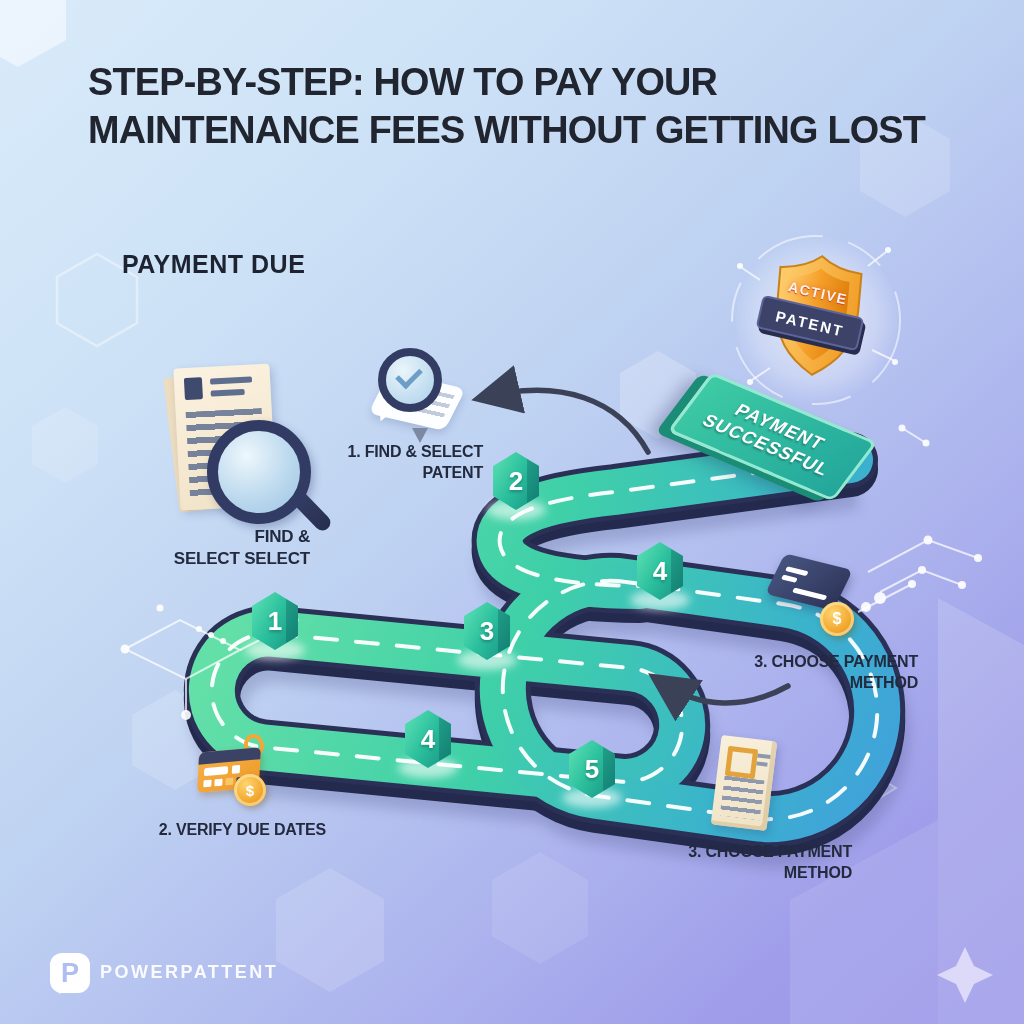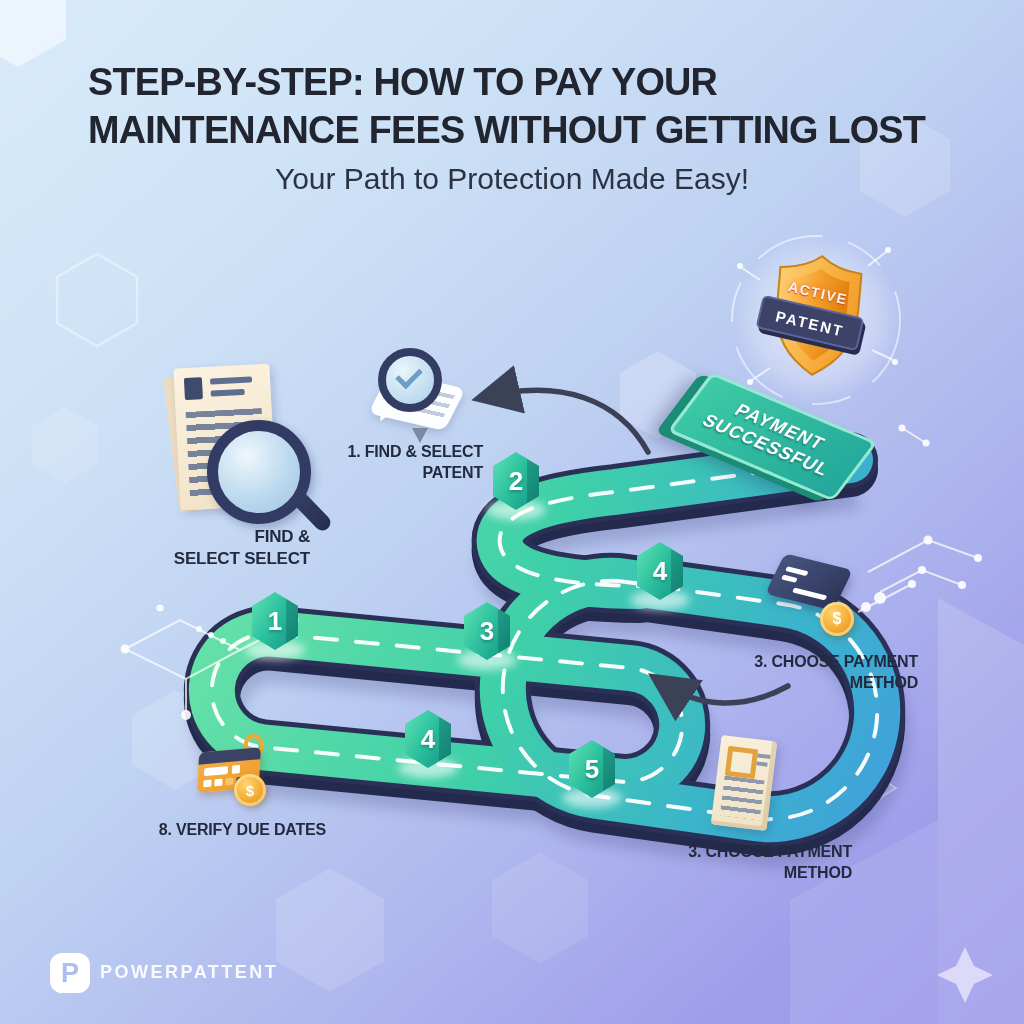--- a/index.html
+++ b/index.html
@@ -247,21 +247,21 @@
     <g stroke="#3b4156" stroke-width="5.5" fill="none" stroke-linecap="round">
       <path d="M648 452 C618 398 560 380 490 396" marker-end="url(#ah)"></path>
       <path d="M788 686 C745 710 700 708 664 684" marker-end="url(#ah)"></path>
     </g>
   </svg>
 
   <div class="title">
     <div>STEP-BY-STEP: HOW TO PAY YOUR</div>
     <div>MAINTENANCE FEES WITHOUT GETTING LOST</div>
   </div>
-  <div class="subtitle">Your Path to Protection Made Easy!</div>
+  <div class="payment-due">PAYMENT DUE</div>
 
   <div class="icon doc-search">
     <div class="paper2"></div>
     <div class="paper">
       <div class="stamp"></div>
       <div class="hl1"></div>
       <div class="hl2"></div>
       <div class="dlines"></div>
     </div>
     <div class="handle"></div>
@@ -374,21 +374,21 @@
   </div>
 
   <div class="lbl" style="left:140px;top:526px;width:170px;font-size:17px;">
     <div>FIND &amp;</div>
     <div>SELECT SELECT</div>
   </div>
   <div class="lbl" style="left:318px;top:442px;width:165px;font-size:16px;">
     <div>1. FIND &amp; SELECT</div>
     <div>PATENT</div>
   </div>
-  <div class="lbl" style="left:136px;top:820px;width:190px;font-size:16px;">8. VERIFY DUE DATES</div>
+  <div class="lbl" style="left:136px;top:820px;width:190px;font-size:16px;">2. VERIFY DUE DATES</div>
   <div class="lbl" style="left:728px;top:652px;width:190px;font-size:16px;">
     <div>3. CHOOSE PAYMENT</div>
     <div>METHOD</div>
   </div>
   <div class="lbl" style="left:662px;top:842px;width:190px;font-size:16px;">
     <div>3. CHOOSE PAYMENT</div>
     <div>METHOD</div>
   </div>
 
   <div class="logo">

